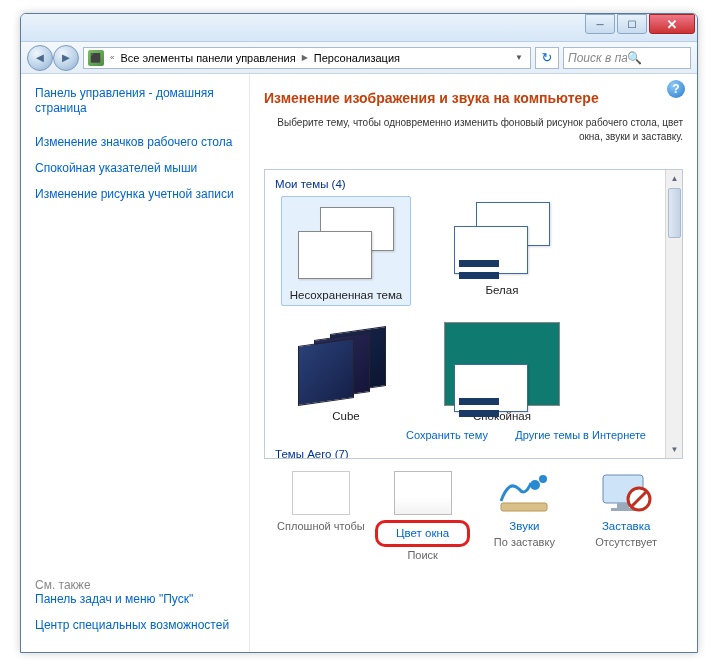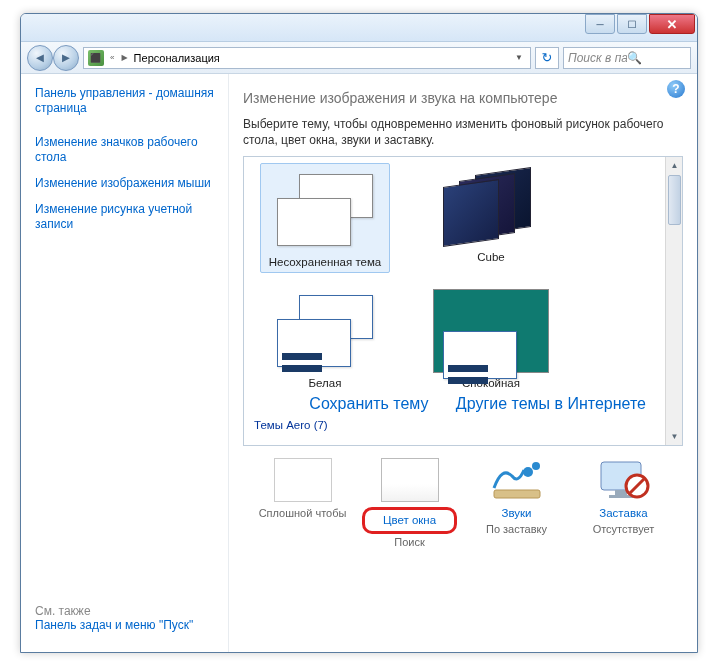--- a/index.html
+++ b/index.html
@@ -13,54 +13,54 @@
 .navbtn { width: 26px; height: 26px; border-radius: 50%; background: radial-gradient(circle at 35% 30%,#f0f6fc,#b8d0e6 60%,#8aaac8); border: 1px solid #7a9ac0; display: flex; align-items: center; justify-content: center; color: #4a6a8a; font-size: 13px; cursor: pointer; }
 .addrbox { flex: 1; height: 22px; border: 1px solid #a8bacf; background: #fff; display: flex; align-items: center; padding: 0 4px; font-size: 11px; gap: 5px; }
 .cp-icon { width: 16px; height: 16px; display: inline-flex; align-items: center; justify-content: center; background: linear-gradient(135deg,#7ac06a,#4a9040); border-radius: 2px; color: #fff; font-size: 9px; }
 .addr-sep { color: #666; font-size: 8px; padding: 0 1px; }
 .addr-drop { margin-left: auto; color: #555; font-size: 8px; cursor: pointer; padding: 0 3px; }
 .refresh-btn { width: 24px; height: 22px; border: 1px solid #a8bacf; background: #fff; color: #0a6ac8; font-size: 13px; display: flex; align-items: center; justify-content: center; cursor: pointer; }
 .searchbox { width: 128px; height: 22px; border: 1px solid #a8bacf; background: #fff; display: flex; align-items: center; padding: 0 4px; color: #888; font-style: italic; }
 .searchbox span { flex: 1; overflow: hidden; white-space: nowrap; }
 .mag { font-style: normal; color: #5a7aa0; }
 .body-area { display: flex; height: calc(100% - 60px); }
-.sidebar { width: 208px; background: #fff; padding: 12px 8px 8px 14px; border-right: 1px solid #e8ecf0; display: flex; flex-direction: column; }
+.sidebar { width: 229px; background: #fff; padding: 12px 8px 8px 14px; border-right: 1px solid #e8ecf0; display: flex; flex-direction: column; }
 .sidebar a { color: #0066cc; text-decoration: none; display: block; margin-bottom: 11px; line-height: 1.25; cursor: pointer; }
 .side-spacer { flex: 1; }
 .side-also { color: #888; }
 .main { flex: 1; padding: 10px 14px 8px 14px; position: relative; overflow: hidden; }
 .help-icon { position: absolute; right: 12px; top: 6px; width: 18px; height: 18px; border-radius: 50%; background: radial-gradient(circle at 35% 30%,#8ecaf8,#2a7ad0); color: #fff; font-weight: bold; font-size: 12px; display: flex; align-items: center; justify-content: center; cursor: pointer; }
-.main h1 { color: #737373; font-size: 14px; font-weight: normal; margin: 6px 0 10px; }
-.main .desc { color: #333; font-size: 12px; line-height: 1.35; margin-bottom: 8px; }
+.main h1 { color: #c2410c; font-size: 14px; font-weight: bold; margin: 6px 0 10px; }
+.main .desc { color: #333; font-size: 10px; line-height: 1.35; margin-bottom: 26px; text-align: right; }
 .themes-box { border: 1px solid #bfcddb; height: 290px; position: relative; padding: 6px 10px 6px 10px; overflow: hidden; }
 .themes-scroll { position: absolute; right: 0; top: 0; width: 17px; height: 100%; background: #f0f0f0; border-left: 1px solid #d8d8d8; }
 .scroll-thumb { position: absolute; top: 18px; left: 2px; width: 13px; height: 50px; background: linear-gradient(to right,#e0e8f2,#c2d2e4); border: 1px solid #a8bacf; border-radius: 2px; }
 .scroll-arr { position: absolute; left: 0; width: 17px; height: 17px; display: flex; align-items: center; justify-content: center; color: #5a6a78; font-size: 8px; cursor: pointer; }
 .scroll-arr.up { top: 0; }
 .scroll-arr.dn { bottom: 0; }
 .section-label { color: #003399; font-size: 11.5px; margin: 2px 0 6px; }
-.theme-grid { display: flex; flex-wrap: wrap; gap: 16px 36px; padding-left: 6px; }
+.theme-grid { display: flex; flex-wrap: wrap; gap: 16px 26px; padding-left: 6px; }
 .theme-item { width: 130px; text-align: center; cursor: pointer; }
 .theme-thumb { width: 116px; height: 84px; margin: 0 auto 4px; position: relative; }
 .theme-item.selected { background: #e4f0fc; border: 1px solid #a0c8f0; border-radius: 2px; padding: 4px 0; }
 .win-stack { position: relative; width: 100%; height: 100%; }
 .win-stack .w { position: absolute; background: #fff; border: 1px solid #888; box-shadow: 1px 1px 2px rgba(0,0,0,0.15); }
 .win-stack .w1 { left: 32px; top: 6px; width: 74px; height: 44px; }
 .win-stack .w2 { left: 10px; top: 30px; width: 74px; height: 48px; }
 .win-stack.blue .w { border-color: #3a6aa8; }
 .win-stack.blue .w::before { content: ""; position: absolute; left: 4px; bottom: 6px; width: 40px; height: 7px; background: #1a3a66; box-shadow: 0 12px 0 #1a3a66; }
 .cube-thumb { position: relative; width: 100%; height: 100%; }
 .cube-thumb .p { position: absolute; width: 56px; height: 60px; border: 1px solid #223; transform: skewY(-8deg); }
 .cube-thumb .p1 { left: 42px; top: 8px; background: linear-gradient(135deg,#1a2850,#0a1530); }
 .cube-thumb .p2 { left: 26px; top: 14px; background: linear-gradient(135deg,#2a2a5a,#15153a); }
 .cube-thumb .p3 { left: 10px; top: 20px; background: linear-gradient(135deg,#2a4078,#152048); }
 .solid-thumb { width: 100%; height: 84px; background: #0f7a70; border: 1px solid #888; }
 .theme-name { font-size: 11.5px; color: #222; }
 .theme-links { text-align: right; padding: 6px 26px 4px 0; }
-.theme-links a { color: #0066cc; text-decoration: none; margin-left: 24px; cursor: pointer; font-size: 16px; }
+.theme-links a { color: #0066cc; text-decoration: none; margin-left: 24px; cursor: pointer; font-size: 11px; }
 .bottom-row { display: flex; justify-content: space-around; margin-top: 12px; padding: 0 6px; }
 .bitem { width: 100px; text-align: center; cursor: pointer; }
 .bthumb { width: 58px; height: 44px; margin: 0 auto 5px; border: 1px solid #ccc; background: #fff; position: relative; }
 .blabel { color: #0066cc; font-size: 11.5px; line-height: 1.2; }
 .bsub { color: #666; font-size: 11px; margin-top: 2px; }
 .highlight-ring { border: 3px solid #e02020; border-radius: 10px; padding: 3px 18px; display: inline-block; }
 .sounds-thumb svg, .saver-thumb svg { width: 100%; height: 100%; }
 </style>
 </head>
 <body>
@@ -74,78 +74,81 @@
   </div>
 
   <div class="addrbar">
     <div class="navbtns">
       <div class="navbtn">◄</div>
       <div class="navbtn">►</div>
     </div>
     <div class="addrbox">
       <span class="cp-icon">⬛</span>
       <span class="addr-sep">«</span>
+      <span>Все элементы панели управления</span>
       <span class="addr-sep">▶</span>
       <span>Персонализация</span>
       <span class="addr-drop">▼</span>
     </div>
     <div class="refresh-btn">↻</div>
     <div class="searchbox">
       <span>Поиск в панели ...</span>
       <span class="mag">🔍</span>
     </div>
   </div>
 
   <div class="body-area">
     <div class="sidebar">
       <a>Панель управления - домашняя страница</a>
       <div style="height:8px"></div>
       <a>Изменение значков рабочего стола</a>
-      <a>Изменение изображения мыши</a>
+      <a>Спокойная указателей мыши</a>
       <a>Изменение рисунка учетной записи</a>
       <div class="side-spacer"></div>
       <div class="side-also">См. также</div>
       <a>Панель задач и меню "Пуск"</a>
+      <a>Центр специальных возможностей</a>
     </div>
 
     <div class="main">
       <div class="help-icon">?</div>
       <h1>Изменение изображения и звука на компьютере</h1>
       <p class="desc">Выберите тему, чтобы одновременно изменить фоновый рисунок рабочего стола, цвет окна, звуки и заставку.</p>
 
       <div class="themes-box">
+        <div class="section-label">Мои темы (4)</div>
 
         <div class="theme-grid">
           <div class="theme-item selected">
             <div class="theme-thumb">
                 <div class="win-stack">
                   <div class="w w1"></div>
                   <div class="w w2"></div>
                 </div>
               </div>
             <div class="theme-name">Несохраненная тема</div>
+          </div>
+          <div class="theme-item">
+            <div class="theme-thumb">
+                <div class="win-stack blue">
+                  <div class="w w1"></div>
+                  <div class="w w2"></div>
+                </div>
+              </div>
+            <div class="theme-name">Белая</div>
           </div>
           <div class="theme-item">
             <div class="theme-thumb">
                 <div class="cube-thumb">
                   <div class="p p1"></div>
                   <div class="p p2"></div>
                   <div class="p p3"></div>
                 </div>
               </div>
             <div class="theme-name">Cube</div>
-          </div>
-          <div class="theme-item">
-            <div class="theme-thumb">
-                <div class="win-stack blue">
-                  <div class="w w1"></div>
-                  <div class="w w2"></div>
-                </div>
-              </div>
-            <div class="theme-name">Белая</div>
           </div>
           <div class="theme-item">
             <div class="theme-thumb">
               <div class="solid-thumb"></div>
               <div class="win-stack blue" style="position:absolute;left:0;top:0;">
                   <div class="w w2" style="top:42px;"></div>
                 </div>
             </div>
             <div class="theme-name">Спокойная</div>
           </div>

